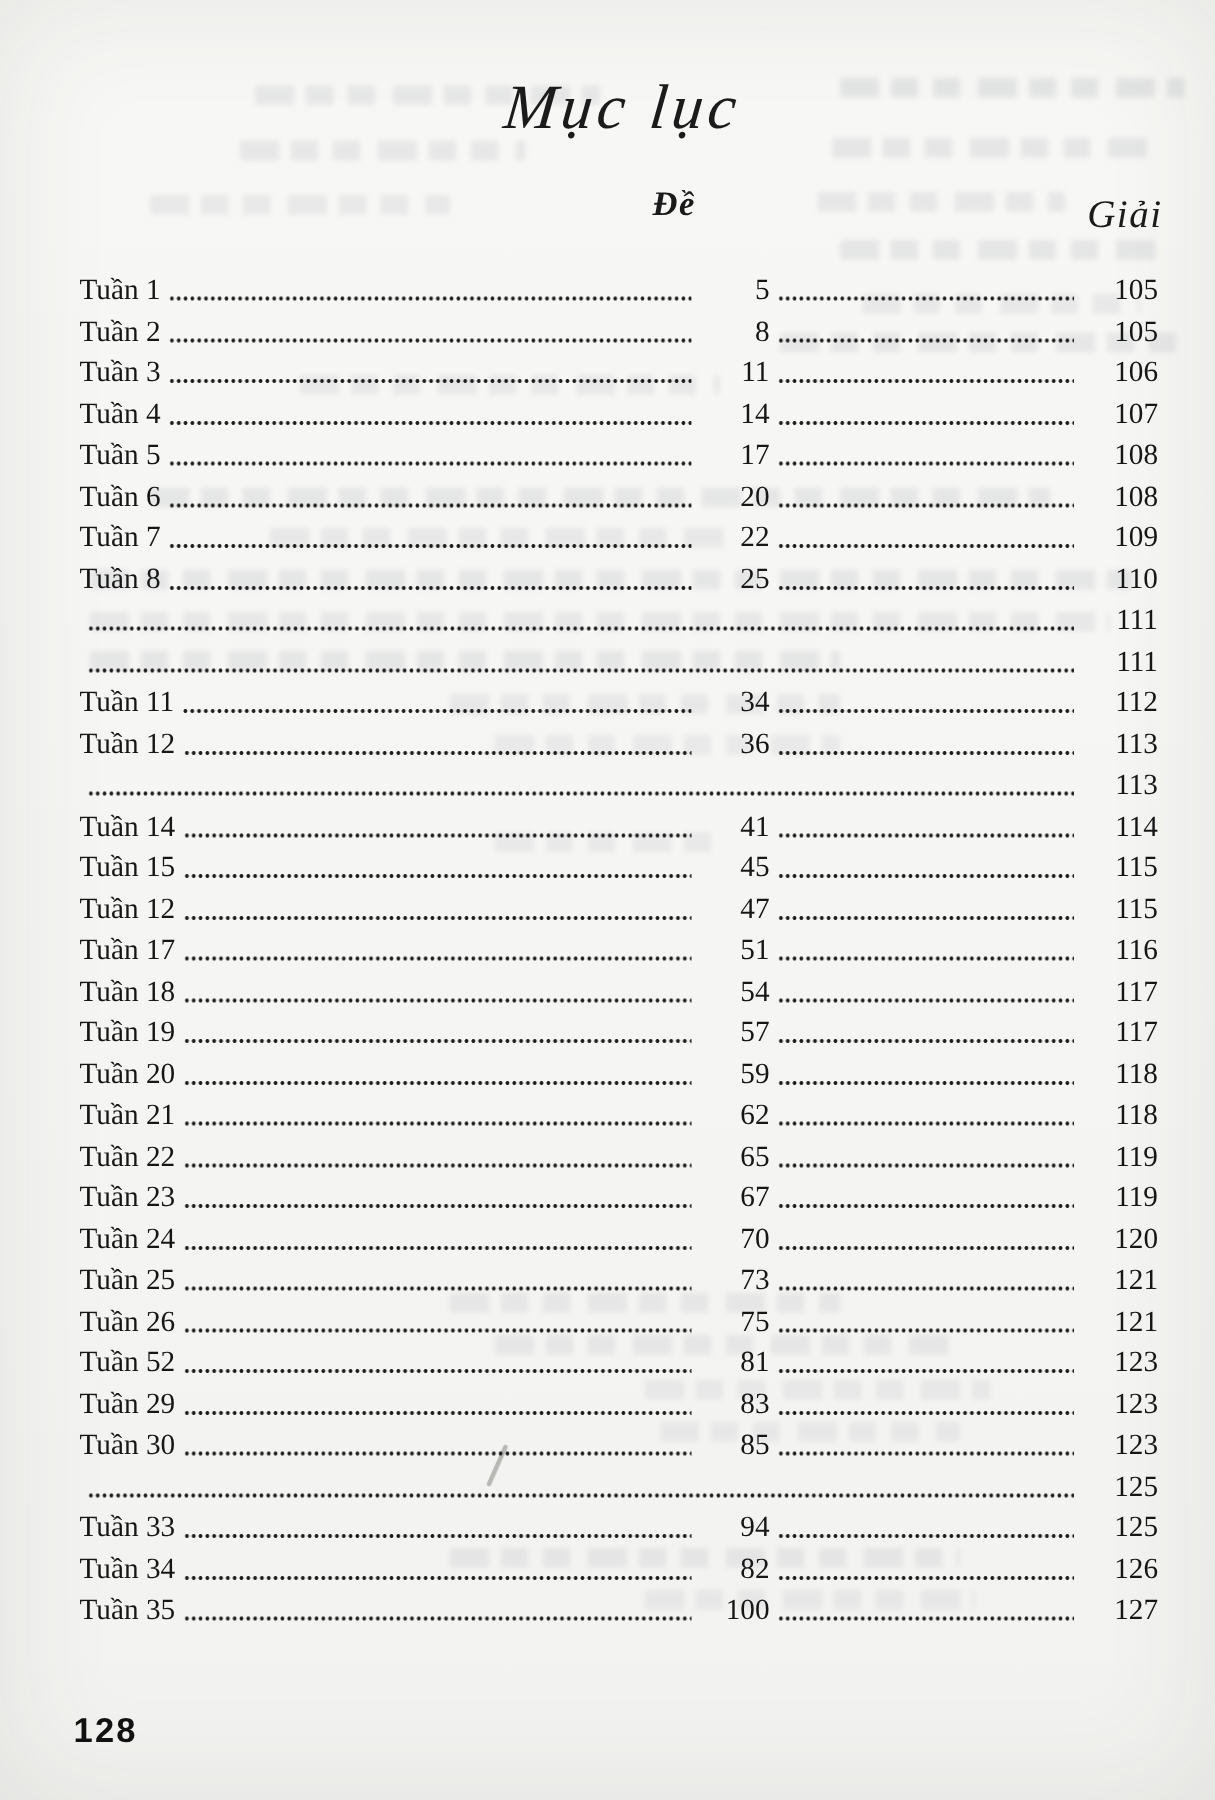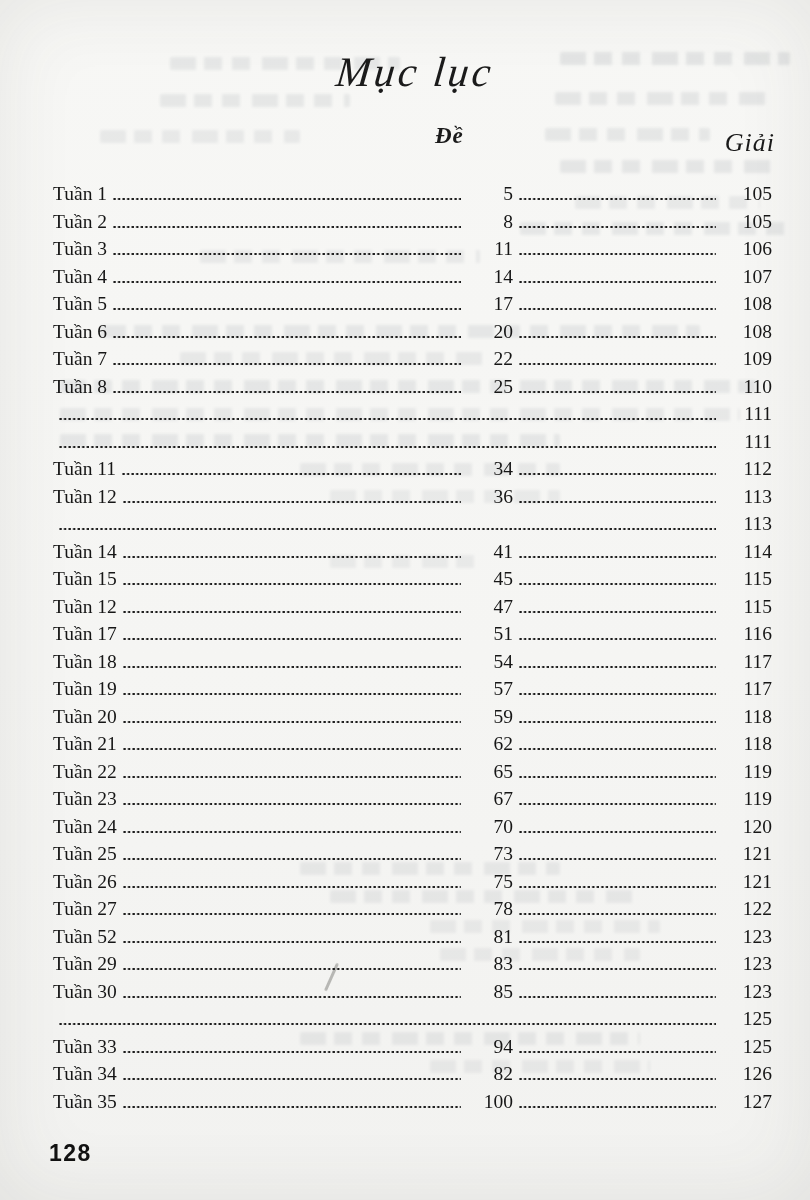--- a/index.html
+++ b/index.html
@@ -306,29 +306,20 @@
     <span class="lgroup">
       <span class="label">Tuần 26</span>
       <span class="leader"></span>
       <span class="num de">75</span>
     </span>
     <span class="leader"></span>
     <span class="num giai">121</span>
   </div>
       <div class="row">
     <span class="lgroup">
-      <span class="label">Tuần 27</span>
-      <span class="leader"></span>
-      <span class="num de">78</span>
-    </span>
-    <span class="leader"></span>
-    <span class="num giai">122</span>
-  </div>
-      <div class="row">
-    <span class="lgroup">
       <span class="label">Tuần 52</span>
       <span class="leader"></span>
       <span class="num de">81</span>
     </span>
     <span class="leader"></span>
     <span class="num giai">123</span>
   </div>
       <div class="row">
     <span class="lgroup">
       <span class="label">Tuần 29</span>

